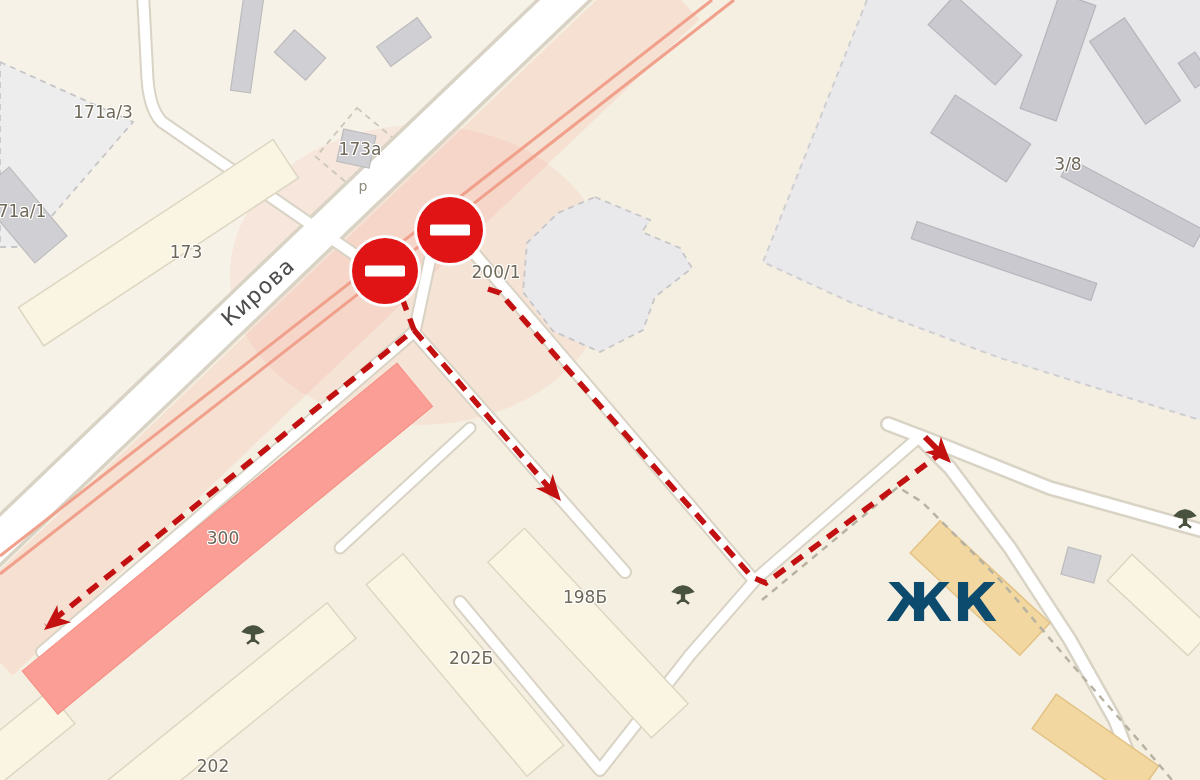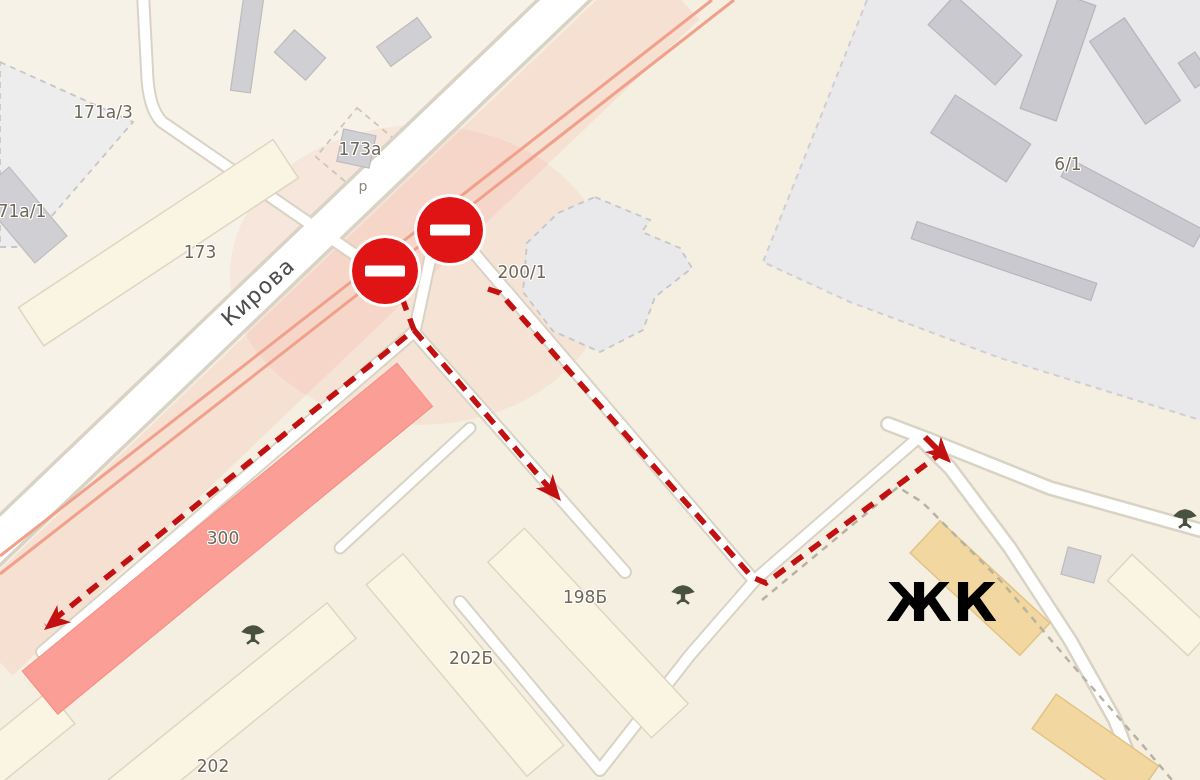--- a/index.html
+++ b/index.html
@@ -18,21 +18,21 @@
   .zone{fill:#e9e9ec;}
   .zdash{fill:none;stroke:#cfcfd3;stroke-width:2;stroke-dasharray:6 5;}
   .pdash{fill:none;stroke:#b7b2a2;stroke-width:2.5;stroke-dasharray:7 6;}
   .blob{fill:#e9e9ec;stroke:#c6c6c8;stroke-width:1.8;stroke-dasharray:6 5;}
   .tri{fill:#ededee;stroke:#c6c6c8;stroke-width:1.8;stroke-dasharray:6 5;}
   .tree{fill:#49523f;stroke:#49523f;}
   .lbl{position:absolute;transform:translate(-50%,-50%);font-size:17px;color:#6f6858;white-space:nowrap;
        text-shadow:1px 0 0 #fff,-1px 0 0 #fff,0 1px 0 #fff,0 -1px 0 #fff,1px 1px 0 #fff,-1px -1px 0 #fff,1px -1px 0 #fff,-1px 1px 0 #fff;}
   .lbl.small{font-size:14px;color:#8f8a7e;}
   .lbl.street{font-size:22px;color:#4c4c4c;letter-spacing:1px;transform:translate(-50%,-50%) rotate(-42deg);}
-  .title{position:absolute;left:886px;top:566px;font-size:54px;font-weight:bold;color:#000000;line-height:73px;letter-spacing:1px;white-space:nowrap;text-align:right;}
+  .title{position:absolute;left:886px;top:566px;font-size:54px;font-weight:bold;color:#0c4a6e;line-height:73px;letter-spacing:1px;white-space:nowrap;text-align:right;}
 </style>
 </head>
 <body>
 
 <div id="stage">
 <svg width="1200" height="780" viewBox="0 0 1200 780">
 
   <polygon points="0,0 590,0 0,545" fill="#f8f4e9" opacity="0.7"></polygon>
 
   <rect x="-148" y="274" width="950" height="85" transform="rotate(-43.7 327 317)" fill="rgba(246,150,138,0.16)"></rect>
@@ -145,27 +145,27 @@
   </g>
   <g class="tree" transform="translate(1185,517) scale(1.2)">
     <path d="M-9,-1 Q0,-11 9,-1 Q0,3 -9,-1 Z"></path>
         <rect x="-1.3" y="-2" width="2.6" height="9"></rect>
     <path d="M-1.3,6 L-5,9 M1.3,6 L5,9" stroke-width="2" fill="none"></path>
   </g>
 </svg>
 
   <div class="lbl" style="left:103px;top:112px">171а/3</div>
   <div class="lbl" style="left:22px;top:211px">71а/1</div>
-  <div class="lbl" style="left:200px;top:252px">173</div>
+  <div class="lbl" style="left:186px;top:252px">173</div>
   <div class="lbl" style="left:360px;top:149px">173а</div>
   <div class="lbl small" style="left:363px;top:186px">р</div>
-  <div class="lbl" style="left:522px;top:272px">200/1</div>
+  <div class="lbl" style="left:496px;top:272px">200/1</div>
   <div class="lbl" style="left:223px;top:538px">300</div>
   <div class="lbl" style="left:585px;top:597px">198Б</div>
   <div class="lbl" style="left:471px;top:658px">202Б</div>
   <div class="lbl" style="left:213px;top:766px">202</div>
-  <div class="lbl" style="left:1068px;top:164px">6/1</div>
+  <div class="lbl" style="left:1068px;top:164px">3/8</div>
   <div class="lbl street" style="left:258px;top:292px">Кирова</div>
 
   <div class="title">
     <div>ЖК</div>
   </div>
 </div>
 
 </body></html>

